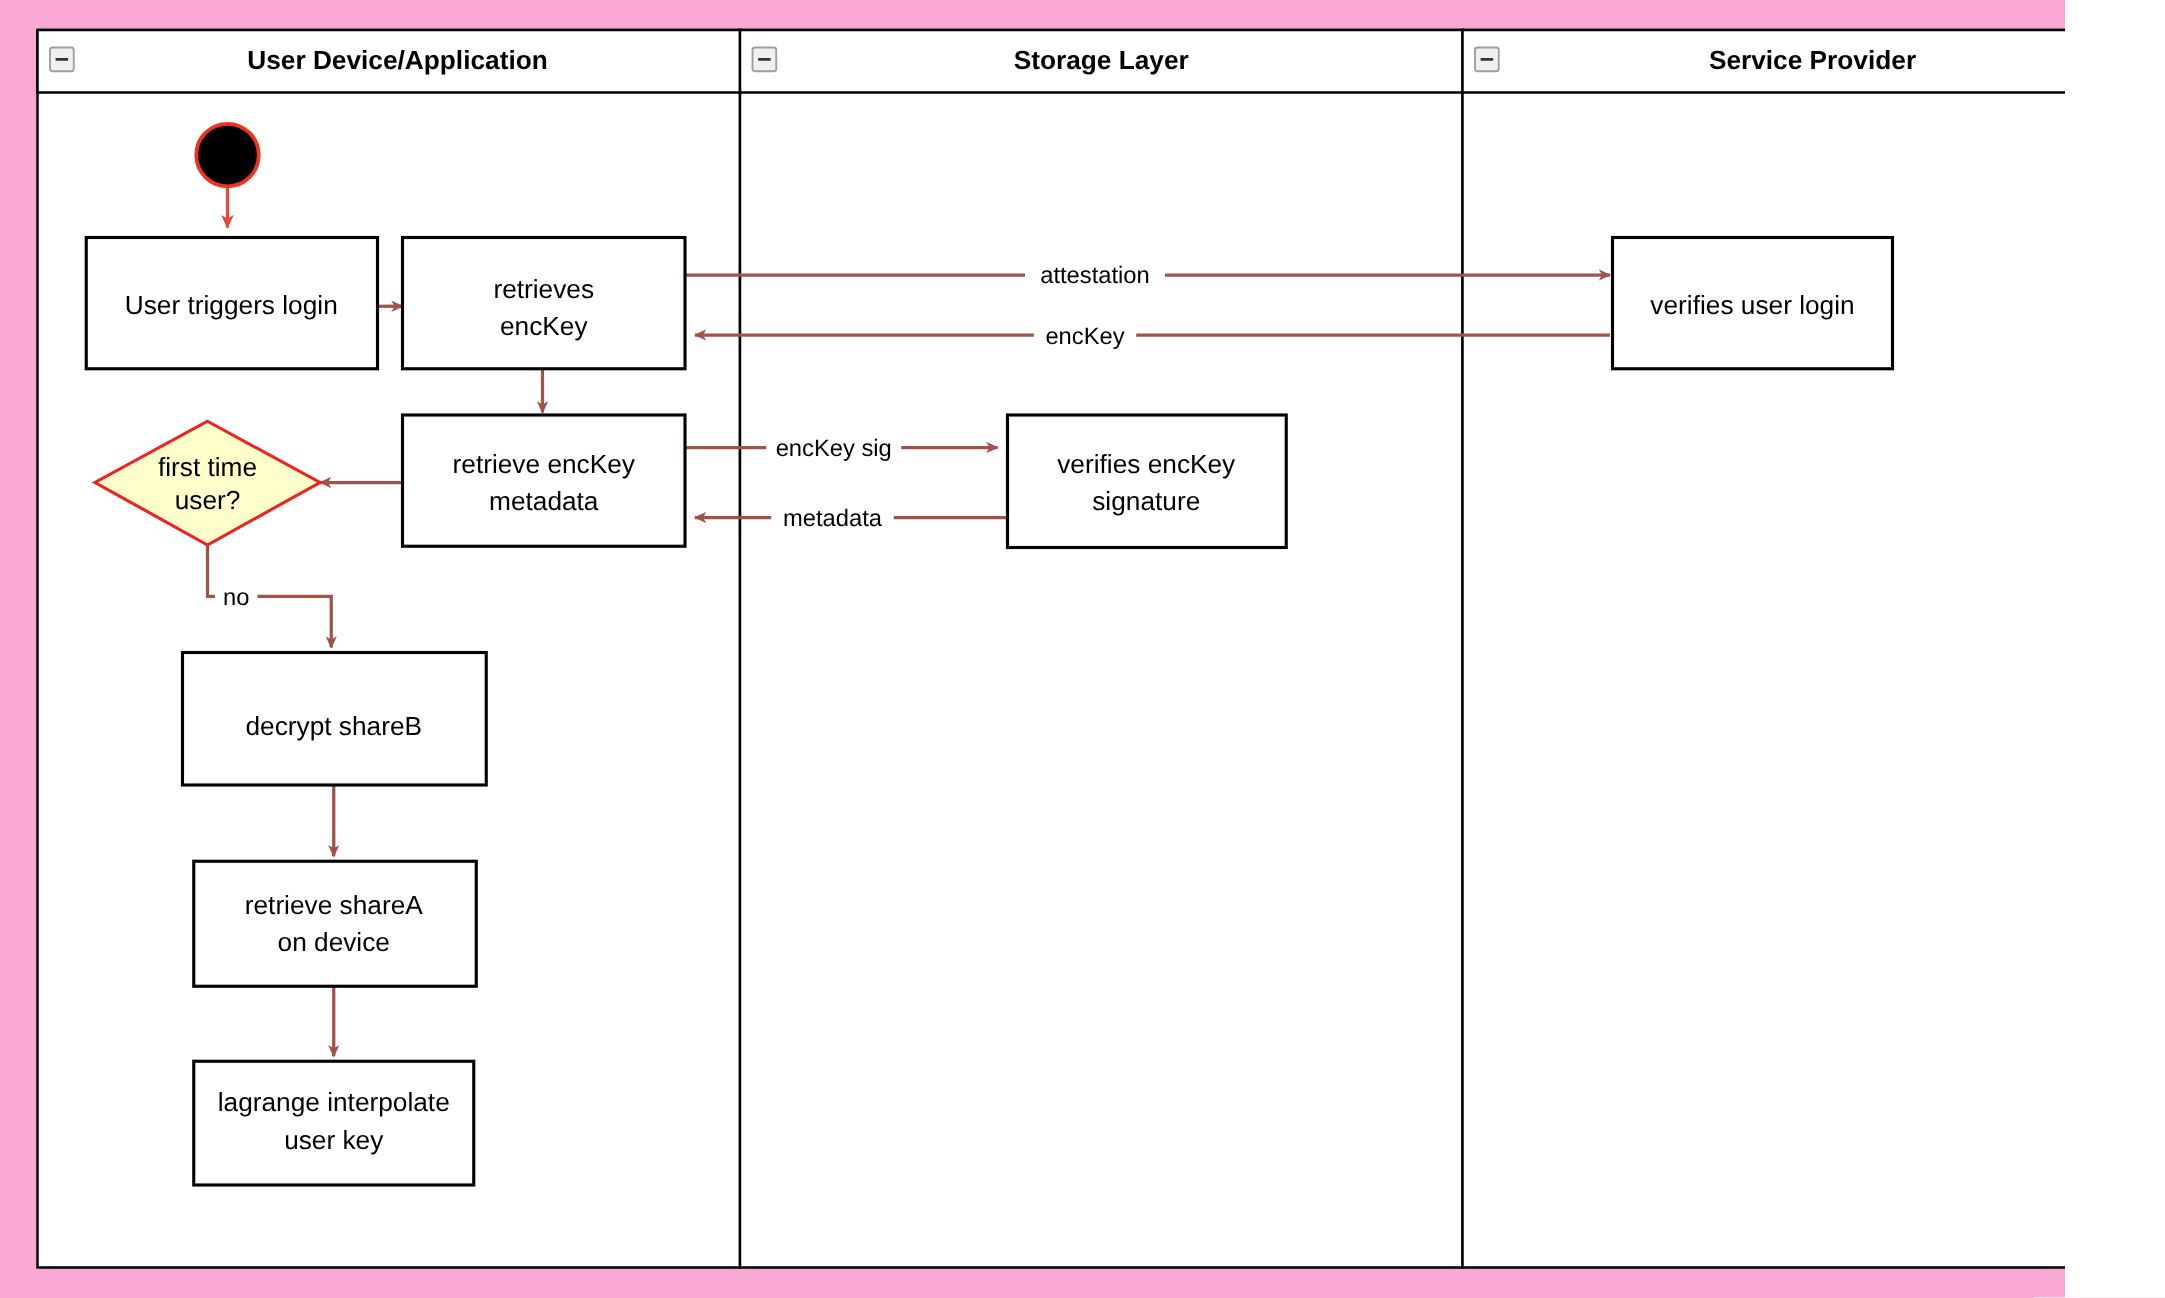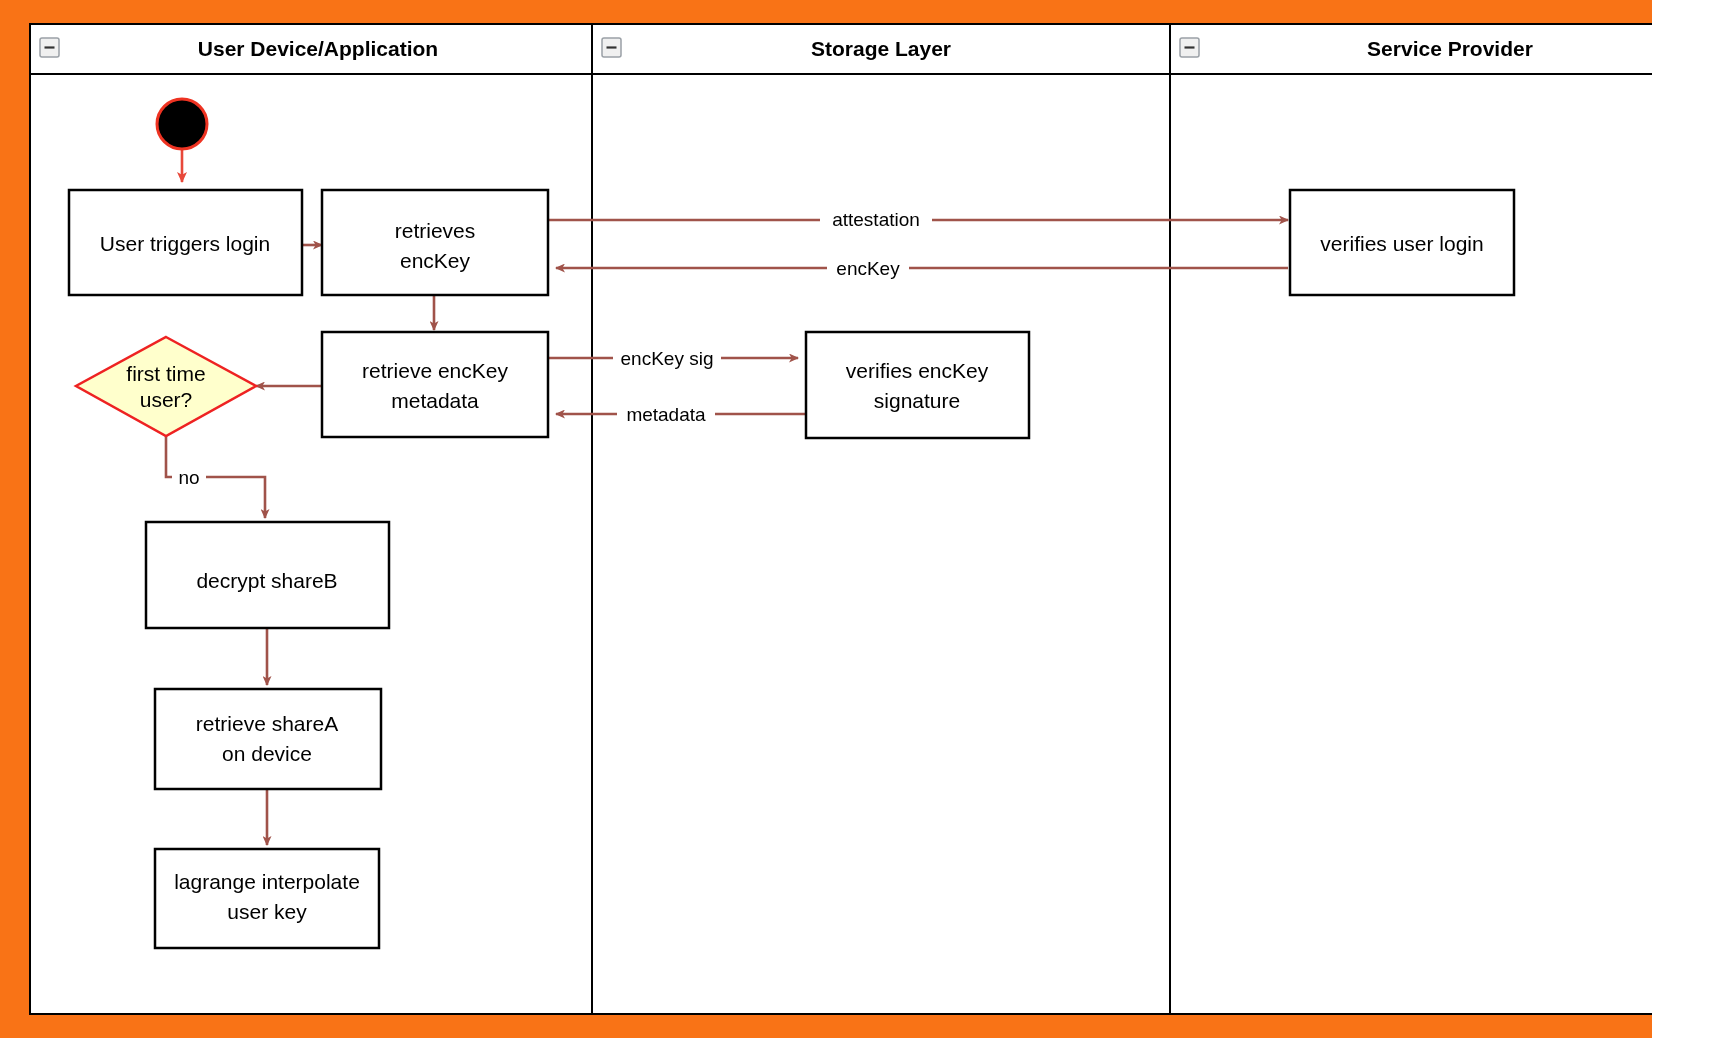--- a/index.html
+++ b/index.html
@@ -5,21 +5,21 @@
   html, body {
     margin: 0;
     padding: 0;
     background: #ffffff;
     font-family: "Liberation Sans", sans-serif;
   }
   #canvas {
     position: relative;
     width: 1652px;
     height: 1038px;
-    background: #f97316;
+    background: #f9a8d4;
     overflow: hidden;
   }
   svg#diagram {
     position: absolute;
     left: 0;
     top: 0;
     width: 1732px;
     height: 1038px;
   }
   .lane-rect {

